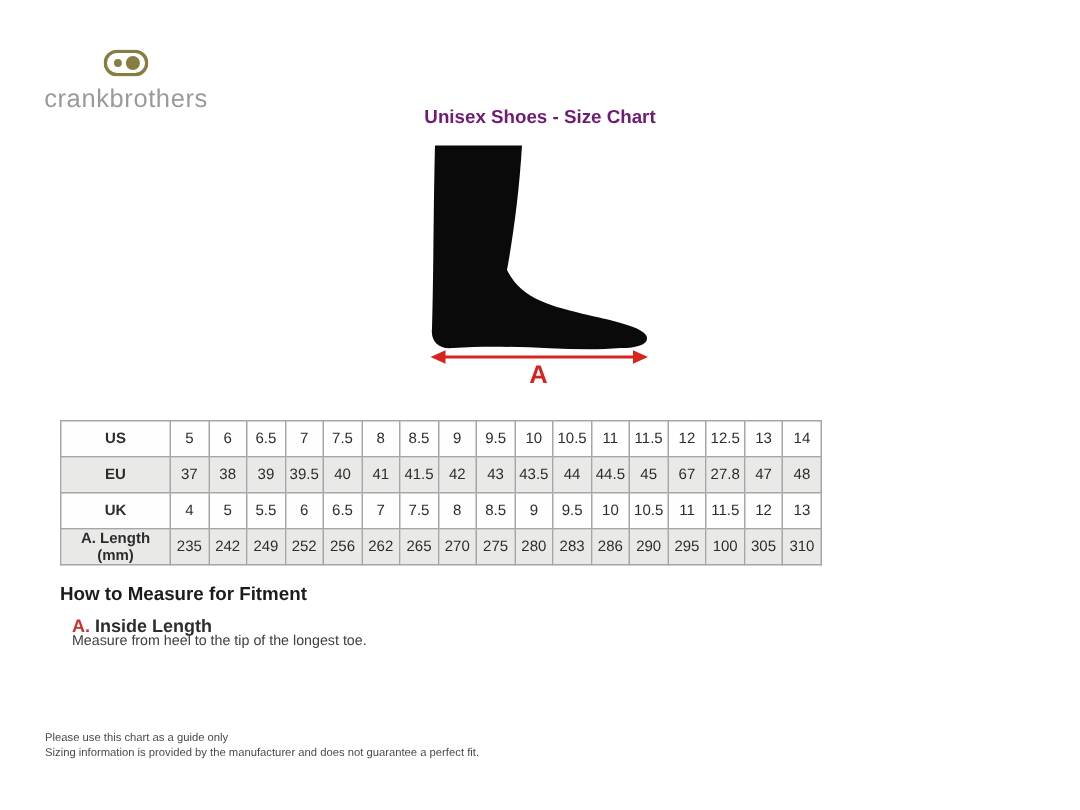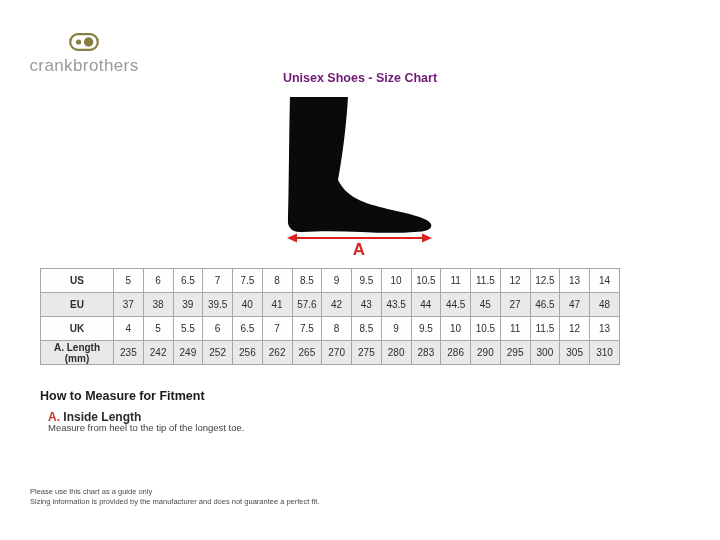--- a/index.html
+++ b/index.html
@@ -47,22 +47,22 @@
   .foot-diagram {
     position: absolute;
     left: 260px;
     top: 88px;
   }
 
   
   .size-table-wrap {
     position: absolute;
     left: 40px;
-    top: 268px;
-    width: 580px;
+    top: 280px;
+    width: 508px;
   }
   table.size-table {
     width: 100%;
     border-collapse: collapse;
     table-layout: fixed;
   }
   table.size-table th, table.size-table td {
     border: 1px solid #a6a6a6;
     height: 24px;
     text-align: center;
@@ -173,29 +173,29 @@
             <td>14</td>
           </tr>
           <tr class="row-shaded">
             <th>EU</th>
             <td>37</td>
             <td>38</td>
             <td>39</td>
             <td>39.5</td>
             <td>40</td>
             <td>41</td>
-            <td>57.6</td>
+            <td>41.5</td>
             <td>42</td>
             <td>43</td>
             <td>43.5</td>
             <td>44</td>
             <td>44.5</td>
             <td>45</td>
-            <td>27</td>
-            <td>46.5</td>
+            <td>67</td>
+            <td>27.8</td>
             <td>47</td>
             <td>48</td>
           </tr>
           <tr class="row-plain">
             <th>UK</th>
             <td>4</td>
             <td>5</td>
             <td>5.5</td>
             <td>6</td>
             <td>6.5</td>
@@ -221,21 +221,21 @@
             <td>256</td>
             <td>262</td>
             <td>265</td>
             <td>270</td>
             <td>275</td>
             <td>280</td>
             <td>283</td>
             <td>286</td>
             <td>290</td>
             <td>295</td>
-            <td>300</td>
+            <td>100</td>
             <td>305</td>
             <td>310</td>
           </tr>
         </tbody>
     </table>
   </div>
 
   <div class="measure-heading">How to Measure for Fitment</div>
   <div class="measure-item">
     <span class="letter">A.</span><span> Inside Length</span>

